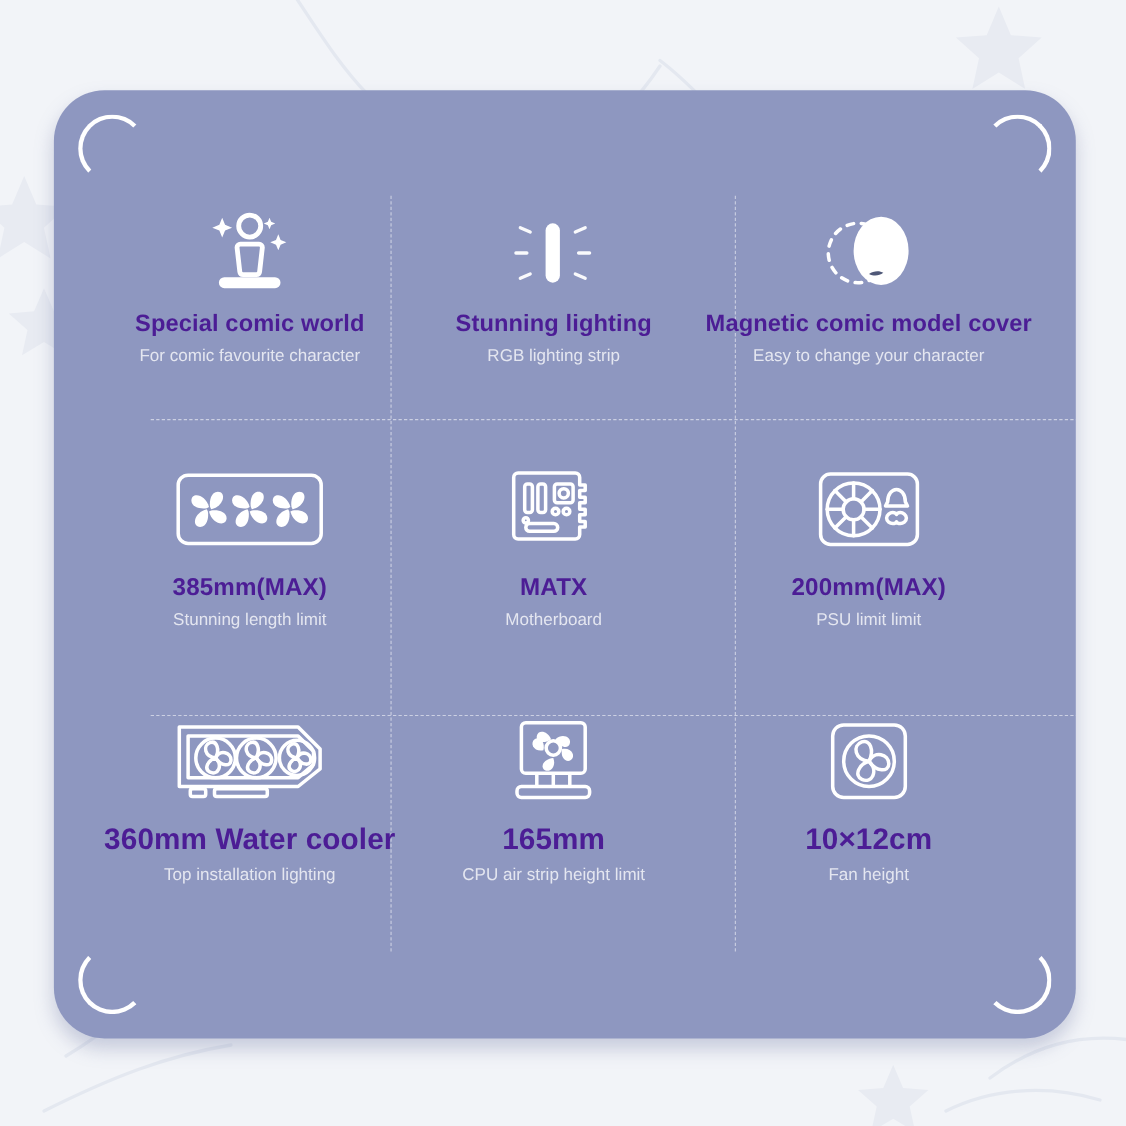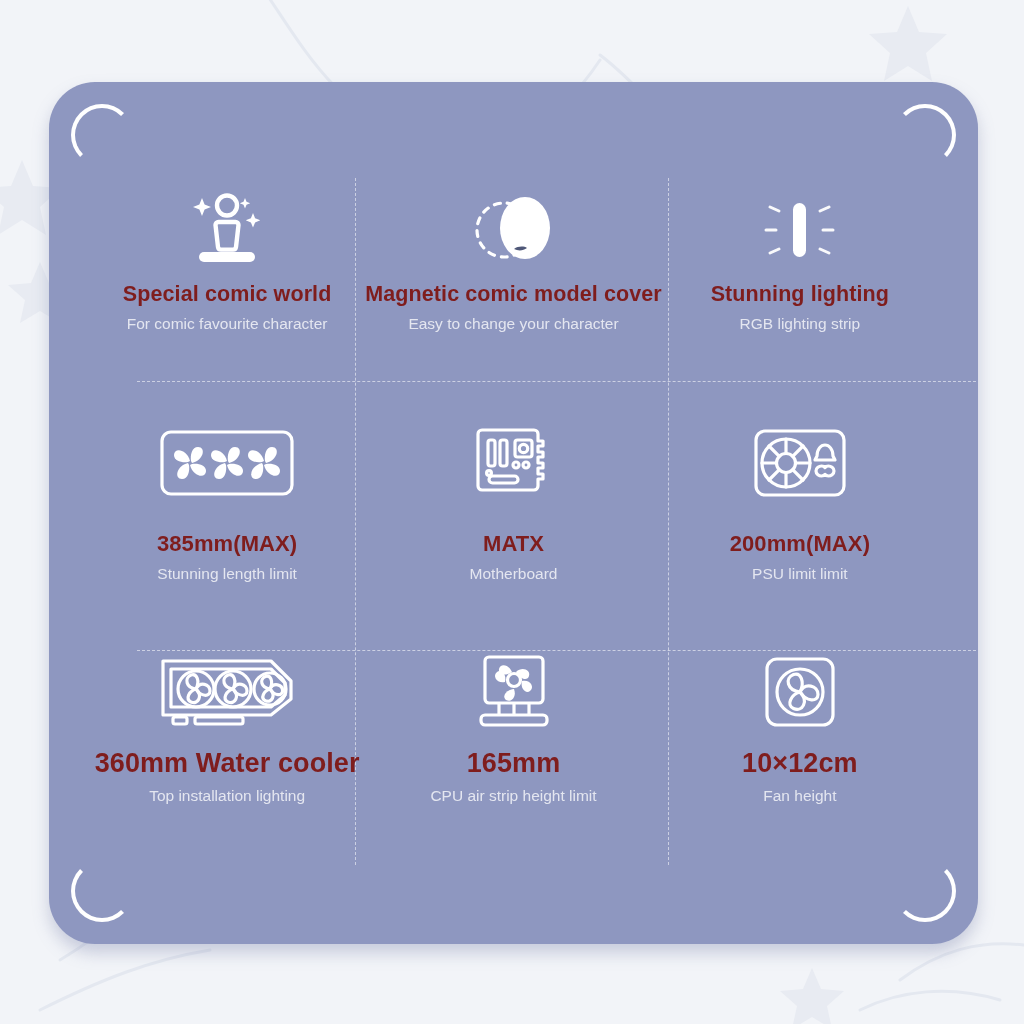--- a/index.html
+++ b/index.html
@@ -72,29 +72,29 @@
 
   .cell-icon {
     height: 112px;
     display: flex;
     align-items: center;
     justify-content: center;
   }
   .row-1 .cell-icon { height: 104px; }
 
   .cell-title {
-    color: #7f1d1d;
+    color: #4c1d95;
     font-weight: bold;
     font-size: 22px;
     letter-spacing: 0.1px;
     text-align: center;
     white-space: nowrap;
   }
   .row-1 .cell-title { font-size: 21.5px; }
-  .row-2 .cell-title { font-size: 22px; margin-top: 12px; }
+  .row-2 .cell-title { font-size: 22px; margin-top: 2px; }
   .row-3 .cell-title { font-size: 27px; }
 
   .cell-sub {
     color: rgba(255,255,255,0.76);
     font-size: 15.5px;
     text-align: center;
     margin-top: 8px;
     white-space: nowrap;
   }
 
@@ -169,47 +169,47 @@
             <path d="M61 6 l1.5 3.7 l3.7 1.5 l-3.7 1.5 l-1.5 3.7 l-1.5 -3.7 l-3.7 -1.5 l3.7 -1.5 z"></path>
           </g>
         </svg>
       </div>
       <div class="cell-title">Special comic world</div>
       <div class="cell-sub">For comic favourite character</div>
     </div>
 
     <div class="cell row-1">
       <div class="cell-icon">
-        <svg width="94" height="76" viewBox="0 0 94 76" xmlns="http://www.w3.org/2000/svg">
-          <circle cx="37" cy="38" r="27" fill="none" stroke="#ffffff" stroke-width="3.2" stroke-linecap="round" stroke-dasharray="6 7"></circle>
-          <ellipse cx="58" cy="36" rx="25" ry="31" fill="#ffffff"></ellipse>
-          <path d="M36 21 l12 3 l-9 7 l11 4 l-15 3 l6 -8 z" fill="#ffffff"></path>
-          <path d="M47 57 c4 -3, 10 -3, 13 -1 c-4 3, -9 3, -13 1 z" fill="#4f5878"></path>
-        </svg>
-      </div>
-      <div class="cell-title">Magnetic comic model cover</div>
-      <div class="cell-sub">Easy to change your character</div>
-    </div>
-
-    <div class="cell row-1">
-      <div class="cell-icon">
         <svg width="76" height="76" viewBox="0 0 76 76" xmlns="http://www.w3.org/2000/svg">
           <rect x="31" y="11" width="13" height="54" rx="6.5" fill="#ffffff"></rect>
           <g stroke="#ffffff" stroke-width="3" stroke-linecap="round" opacity="0.95">
             <line x1="17" y1="19" x2="8" y2="15"></line>
             <line x1="14" y1="38" x2="4" y2="38"></line>
             <line x1="17" y1="57" x2="8" y2="61"></line>
             <line x1="58" y1="19" x2="67" y2="15"></line>
             <line x1="61" y1="38" x2="71" y2="38"></line>
             <line x1="58" y1="57" x2="67" y2="61"></line>
           </g>
         </svg>
       </div>
       <div class="cell-title">Stunning lighting</div>
       <div class="cell-sub">RGB lighting strip</div>
+    </div>
+
+    <div class="cell row-1">
+      <div class="cell-icon">
+        <svg width="94" height="76" viewBox="0 0 94 76" xmlns="http://www.w3.org/2000/svg">
+          <circle cx="37" cy="38" r="27" fill="none" stroke="#ffffff" stroke-width="3.2" stroke-linecap="round" stroke-dasharray="6 7"></circle>
+          <ellipse cx="58" cy="36" rx="25" ry="31" fill="#ffffff"></ellipse>
+          <path d="M36 21 l12 3 l-9 7 l11 4 l-15 3 l6 -8 z" fill="#ffffff"></path>
+          <path d="M47 57 c4 -3, 10 -3, 13 -1 c-4 3, -9 3, -13 1 z" fill="#4f5878"></path>
+        </svg>
+      </div>
+      <div class="cell-title">Magnetic comic model cover</div>
+      <div class="cell-sub">Easy to change your character</div>
     </div>
 
     <div class="cell row-2">
       <div class="cell-icon">
         <svg width="134" height="66" viewBox="0 0 134 66" xmlns="http://www.w3.org/2000/svg">
           <rect x="2" y="2" width="130" height="62" rx="9" fill="none" stroke="#ffffff" stroke-width="3.2"></rect>
           <g fill="#ffffff">
             <g transform="translate(30,33)">
               <path d="M0 -2 c-3 -12, -16 -14, -16 -6 c0 6, 8 8, 14 7 z"></path>
               <path d="M2 0 c12 -3, 14 -16, 6 -16 c-6 0, -8 8, -7 14 z"></path>

